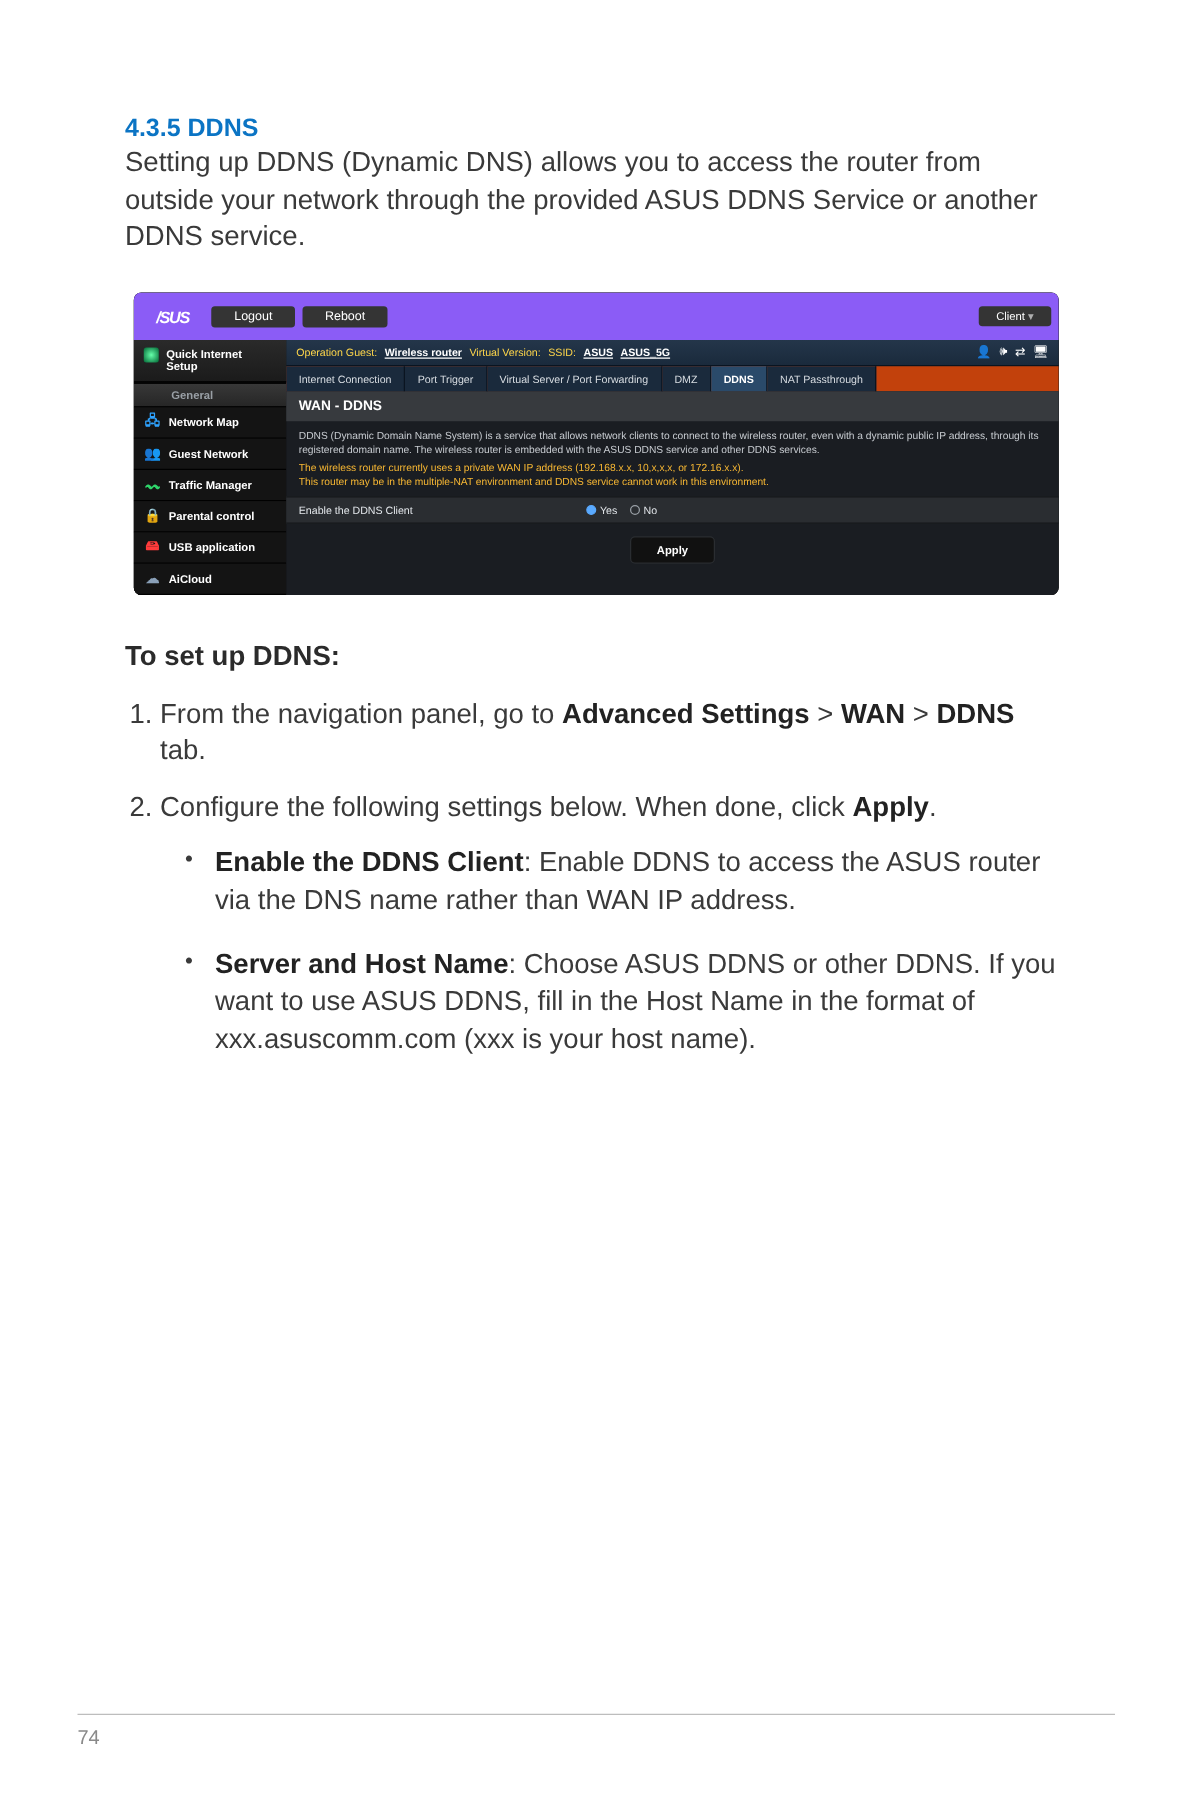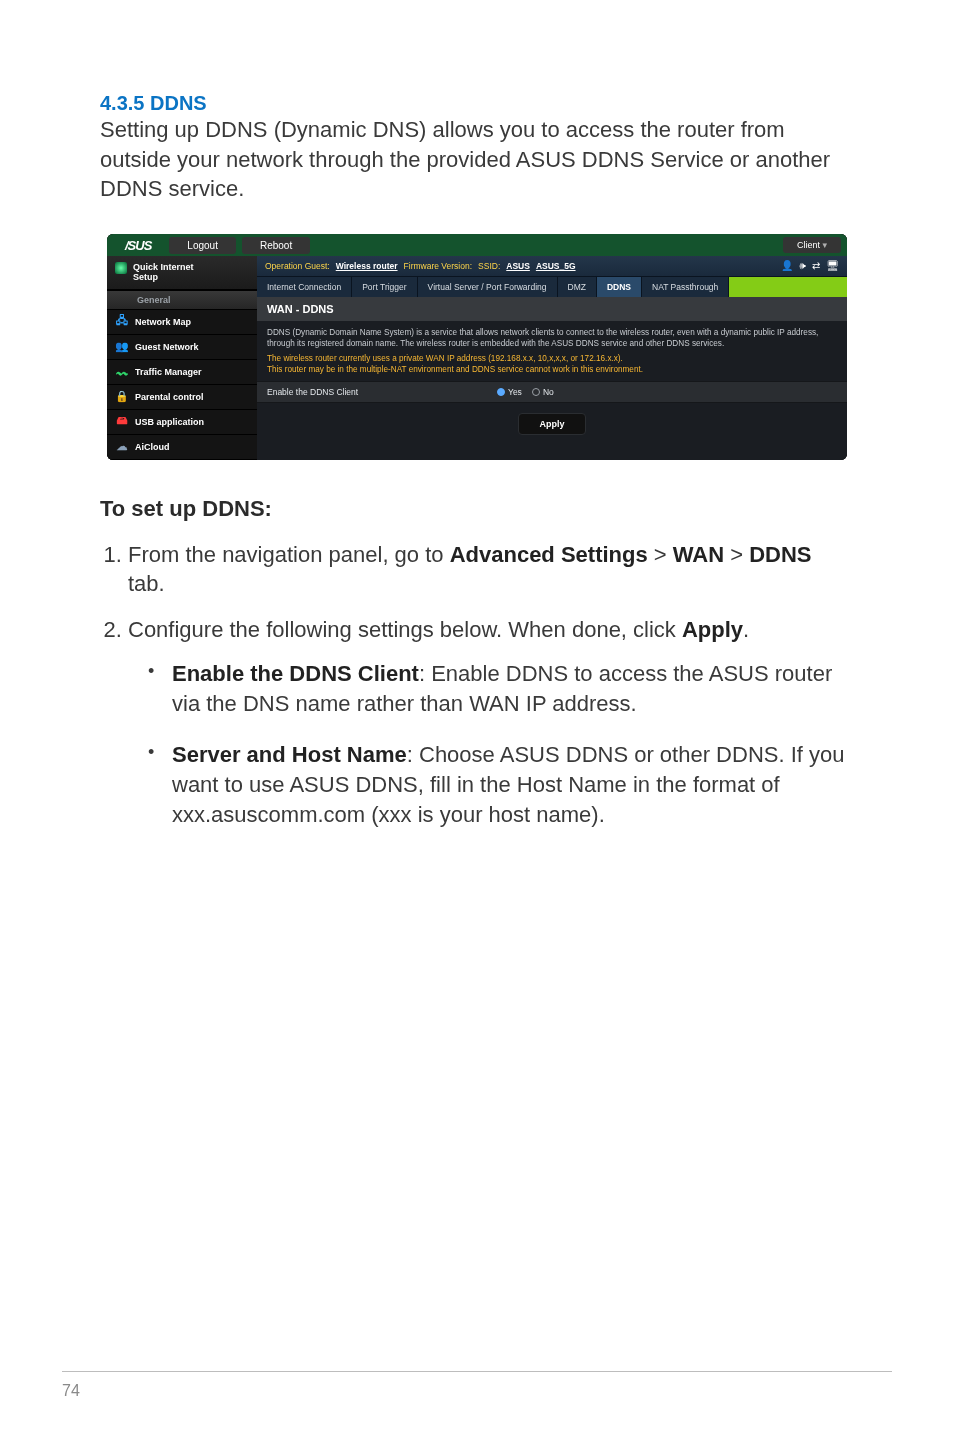--- a/index.html
+++ b/index.html
@@ -36,22 +36,22 @@
     background: #0b0b0b;
     border-radius: 6px;
     font-size: 9px;
     color: #cfd3d7;
     overflow: hidden;
     box-shadow: 0 0 0 1px #1a1a1a inset;
   }
   .shot .topbar {
     display: flex;
     align-items: center;
-    background: #14532d;
-    height: 22px;
+    background: #8b5cf6;
+    height: 38px;
   }
   .shot .brand {
     color: #fff;
     font-weight: 700;
     font-size: 13px;
     letter-spacing: -1px;
     padding: 0 18px;
     font-style: italic;
   }
   .shot .topbtn {
@@ -67,21 +67,21 @@
     background: #343434;
     color: #fff;
     font-size: 9px;
     padding: 3px 14px;
     border-radius: 3px;
     margin-right: 6px;
   }
   .shot .lang::after { content: " ▾"; opacity: .6; }
   .shot .body { display: flex; }
   .shot .side {
-    width: 150px;
+    width: 122px;
     background: #111;
   }
   .shot .side .qis {
     background: linear-gradient(#2a2a2a,#1b1b1b);
     color: #fff;
     font-weight: 700;
     font-size: 9px;
     padding: 6px 8px 6px 26px;
     line-height: 1.15;
     border-bottom: 1px solid #000;
@@ -126,21 +126,21 @@
     color: #fdd54a;
     font-size: 8.5px;
     border-bottom: 1px solid #0a1420;
   }
   .shot .infobar .lbl { color:#fdd54a; }
   .shot .infobar .val { color:#fff; text-decoration: underline; font-weight:700; }
   .shot .infobar .spacer { flex:1; }
   .shot .infobar .icoset { display:flex; gap:6px; color:#fff; font-size:10px;}
   .shot .tabs {
     display: flex;
-    background: #84cc16;
+    background: #c2410c;
     font-size: 8.5px;
   }
   .shot .tabs .tab {
     padding: 5px 10px;
     color: #d8dde2;
     background: #1a2a3c;
     border-right: 1px solid #0a1420;
     white-space: nowrap;
   }
   .shot .tabs .tab.active {
@@ -252,21 +252,21 @@
           <div class="sitem">
               <span class="ico" style="color:#8aa0b8">☁</span>
               <span>AiCloud</span>
             </div>
         </div>
 
         <div class="main">
           <div class="infobar">
             <span class="lbl">Operation Guest:</span>
             <span class="val">Wireless router</span>
-            <span class="lbl">Firmware Version:</span>
+            <span class="lbl">Virtual Version:</span>
             <span class="lbl">SSID:</span>
             <span class="val">ASUS</span>
             <span class="val">ASUS_5G</span>
             <span class="spacer"></span>
             <span class="icoset">
               <span>👤</span>
               <span>🕪</span>
               <span>⇄</span>
               <span>🖥</span>
             </span>

